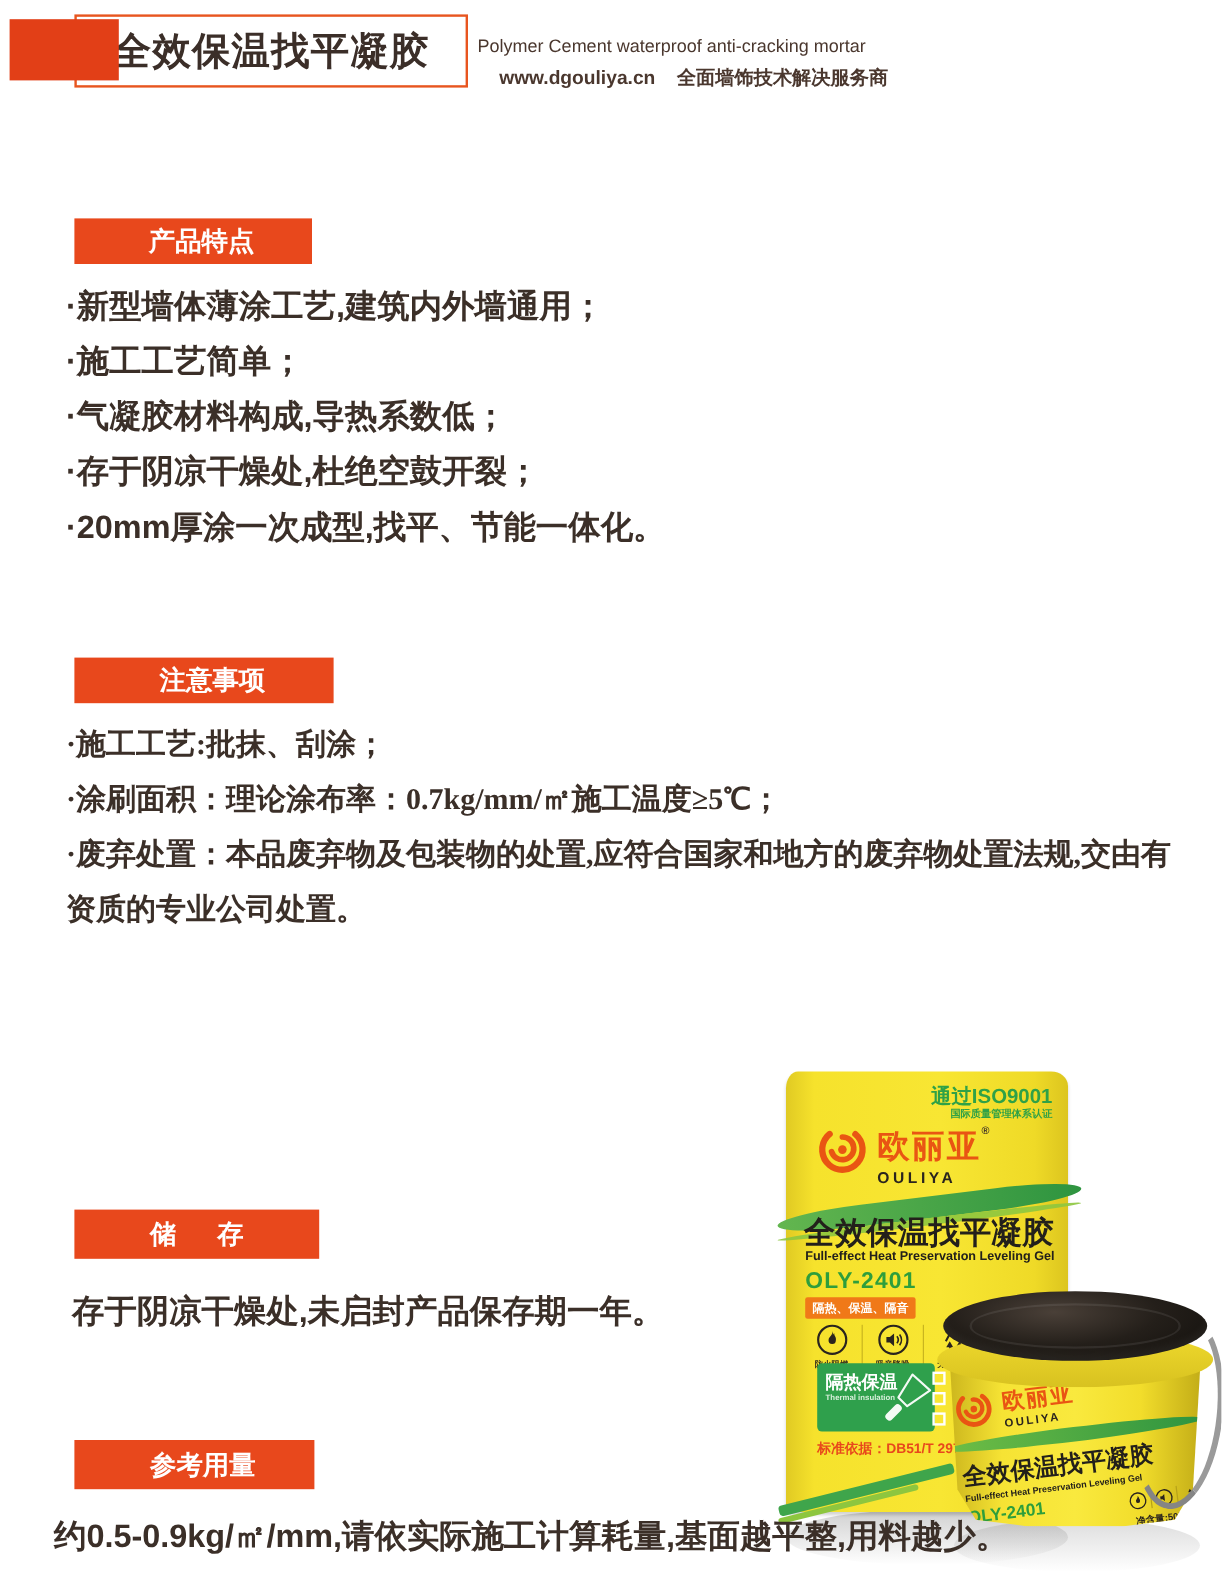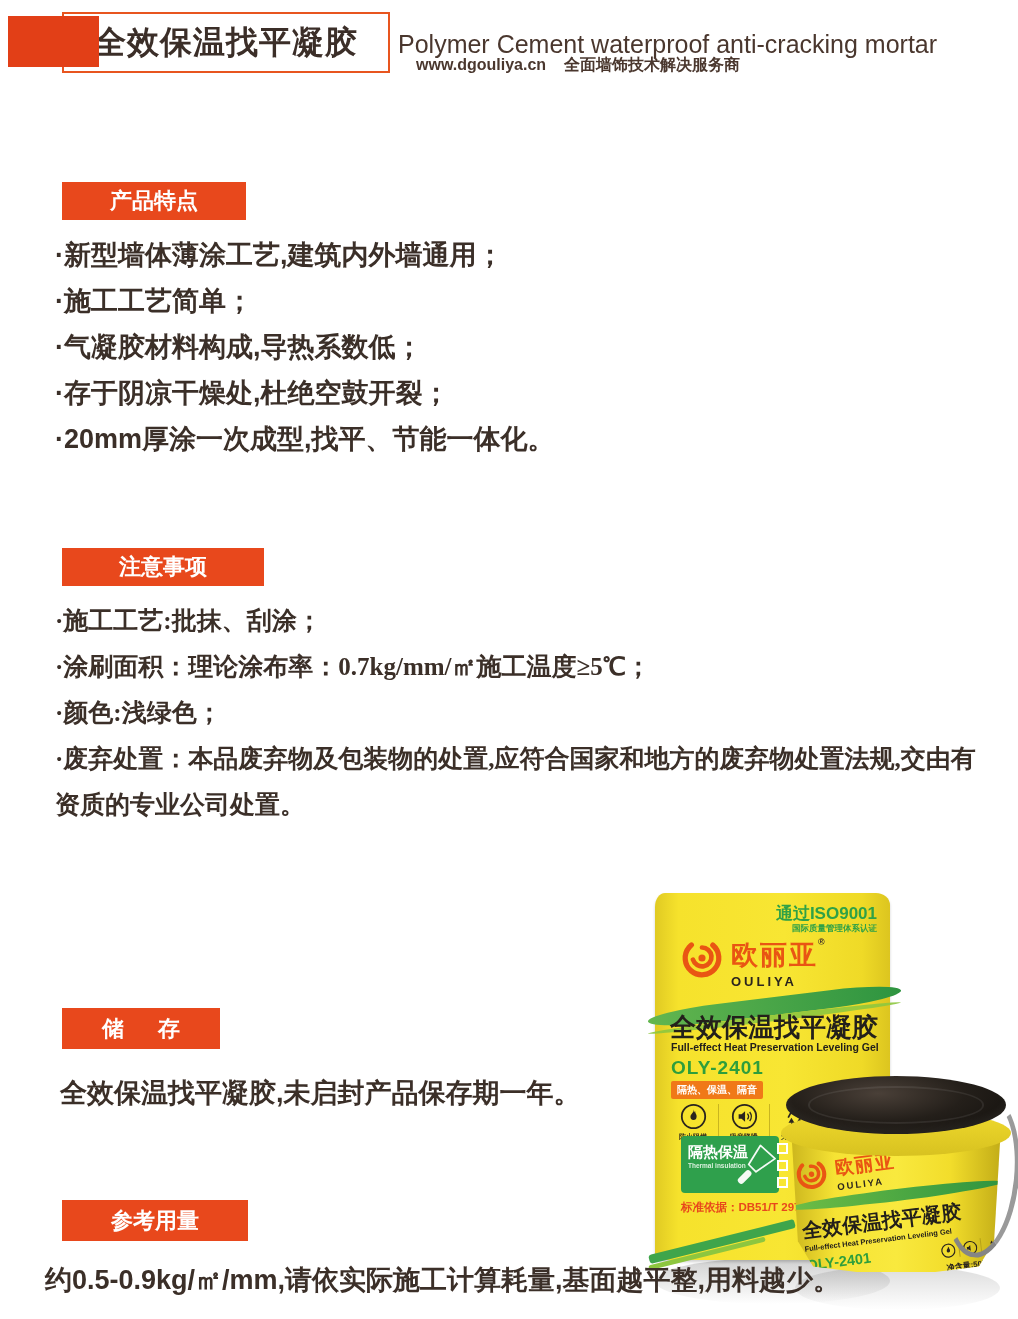--- a/index.html
+++ b/index.html
@@ -5,32 +5,32 @@
   html,body{margin:0;padding:0;background:#ffffff;}
   .page{position:relative;width:1018px;height:1319px;background:#fff;overflow:hidden;
         font-family:"Liberation Sans",sans-serif;color:#3B2F28;}
 
   
   .hdr-frame{position:absolute;left:62px;top:12px;width:328px;height:61px;
              background:#fff;border:2px solid #E8551F;box-sizing:border-box;
              display:flex;align-items:center;justify-content:center;z-index:2;}
   .hdr-title{font-size:32px;font-weight:bold;color:#3B2E28;letter-spacing:1px;white-space:nowrap;}
   .hdr-redsq{position:absolute;left:8px;top:16px;width:91px;height:51px;background:#E23F17;z-index:3;}
-  .hdr-en{position:absolute;left:398px;top:30px;font-size:25px;font-weight:500;color:#4A372E;
+  .hdr-en{position:absolute;left:398px;top:30px;font-size:15px;font-weight:500;color:#4A372E;
           white-space:nowrap;z-index:1;}
   .hdr-sub{position:absolute;left:416px;top:55px;font-size:16px;font-weight:bold;color:#4A372E;
            white-space:nowrap;z-index:1;}
   .hdr-sub .gap{display:inline-block;width:18px;}
 
   
   .sec-badge{position:absolute;background:#E8481C;color:#fff;font-weight:bold;font-size:22px;
-             display:flex;align-items:center;justify-content:center;z-index:4;}
+             display:flex;align-items:center;justify-content:center;z-index:4;padding-left:14px;}
   .badge-features{left:62px;top:182px;width:184px;height:38px;}
   .badge-precautions{left:62px;top:548px;width:202px;height:38px;}
-  .badge-storage{left:62px;top:1008px;width:158px;height:41px;letter-spacing:14px;padding-left:14px;box-sizing:border-box;}
+  .badge-storage{left:62px;top:1008px;width:204px;height:41px;letter-spacing:14px;padding-left:14px;box-sizing:border-box;}
   .badge-dosage{left:62px;top:1200px;width:186px;height:41px;}
 
   
   .bullet-list{position:absolute;z-index:4;}
   .list-features{left:55px;top:232px;width:700px;}
   .list-features .bullet{font-size:27px;font-weight:600;line-height:46px;white-space:nowrap;}
   .list-precautions{left:55px;top:598px;width:940px;}
   .list-precautions .bullet{font-size:25px;font-weight:600;line-height:46px;font-family:Liberation Serif, serif;}
   .body-line{position:absolute;font-size:27px;font-weight:600;white-space:nowrap;z-index:5;}
   .storage-body{left:60px;top:1075px;}
@@ -140,26 +140,25 @@
     <div class="bullet">·施工工艺简单；</div>
     <div class="bullet">·气凝胶材料构成,导热系数低；</div>
     <div class="bullet">·存于阴凉干燥处,杜绝空鼓开裂；</div>
     <div class="bullet">·20mm厚涂一次成型,找平、节能一体化。</div>
   </div>
 
   <div class="sec-badge badge-precautions">注意事项</div>
   <div class="bullet-list list-precautions">
     <div class="bullet">·施工工艺:批抹、刮涂；</div>
     <div class="bullet">·涂刷面积：理论涂布率：0.7kg/mm/㎡施工温度≥5℃；</div>
-    <div class="bullet">·颜色:浅绿色；</div>
     <div class="bullet">·废弃处置：本品废弃物及包装物的处置,应符合国家和地方的废弃物处置法规,交由有资质的专业公司处置。</div>
   </div>
 
   <div class="sec-badge badge-storage">储 存</div>
-  <div class="body-line storage-body">全效保温找平凝胶,未启封产品保存期一年。</div>
+  <div class="body-line storage-body">存于阴凉干燥处,未启封产品保存期一年。</div>
 
   <div class="sec-badge badge-dosage">参考用量</div>
   <div class="body-line dosage-body">约0.5-0.9kg/㎡/mm,请依实际施工计算耗量,基面越平整,用料越少。</div>
 
   <div class="refl refl-bag"></div>
 
   <div class="bag">
     <div class="bag-iso">
       <div class="iso1">通过ISO9001</div>
       <div class="iso2">国际质量管理体系认证</div>

